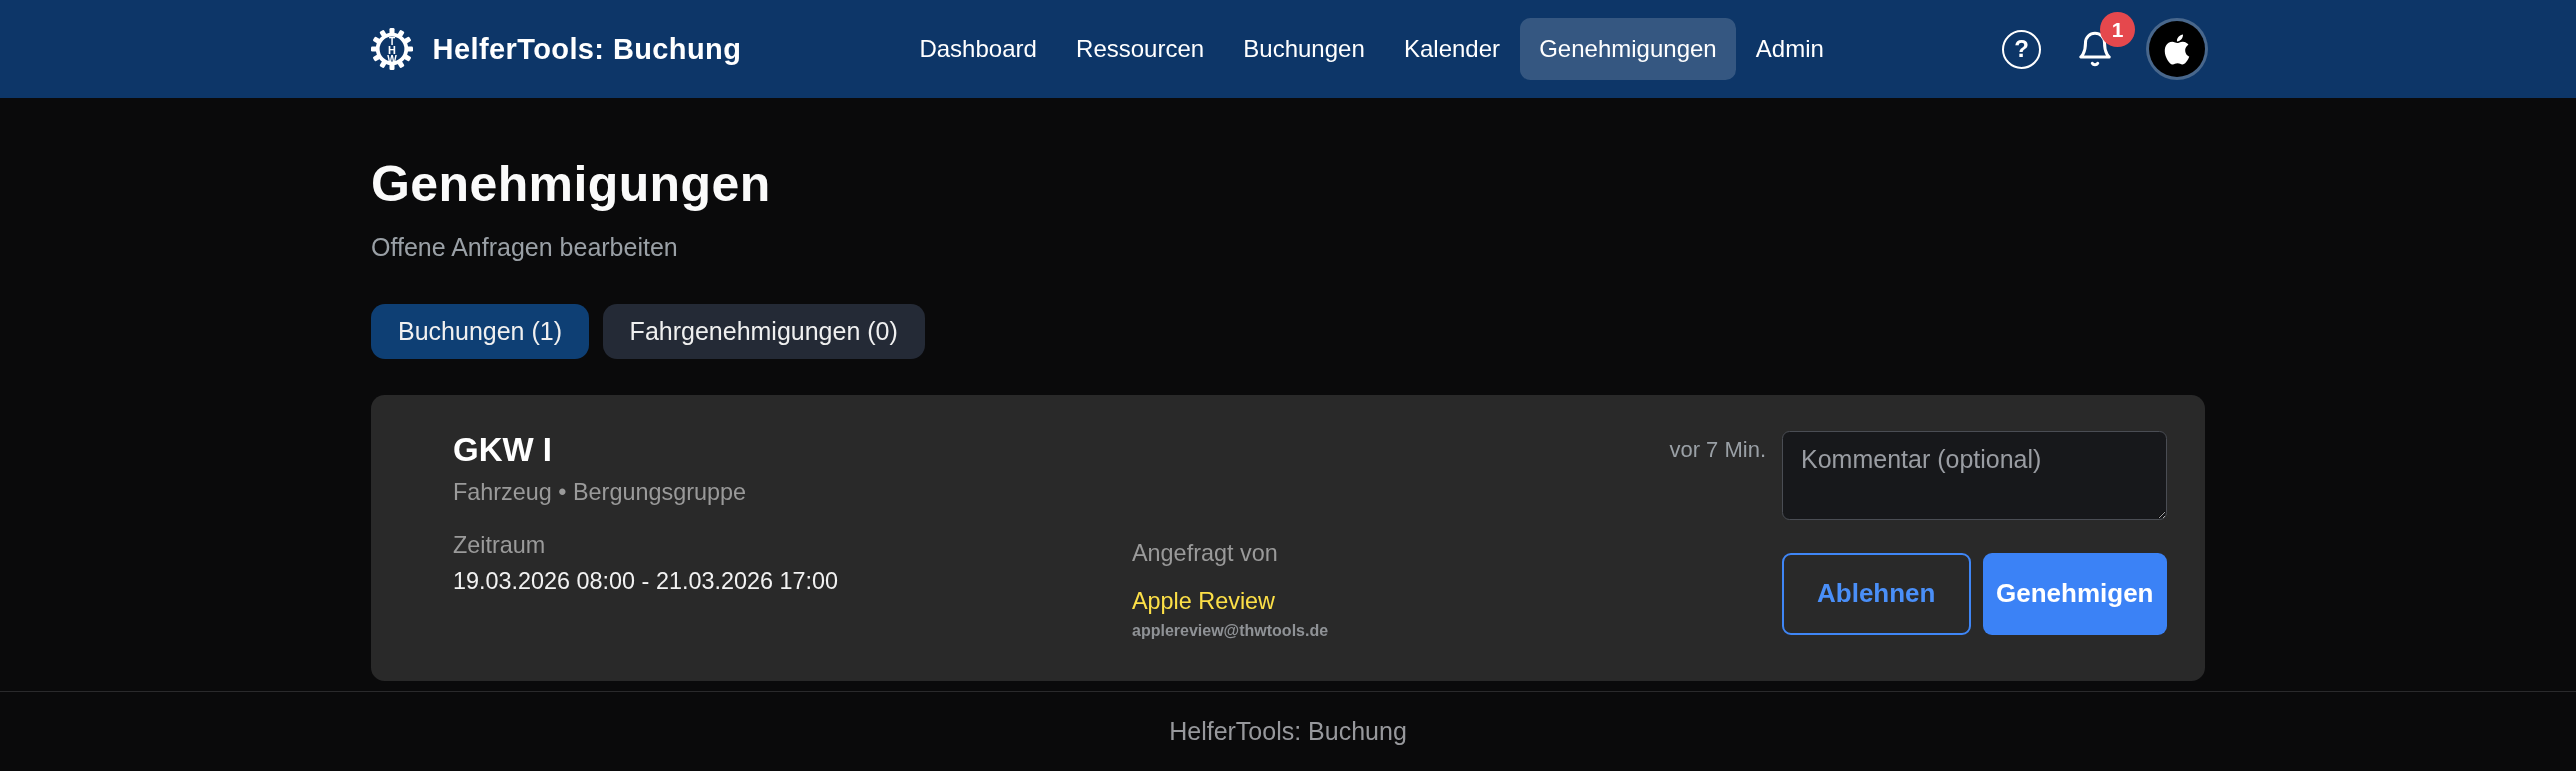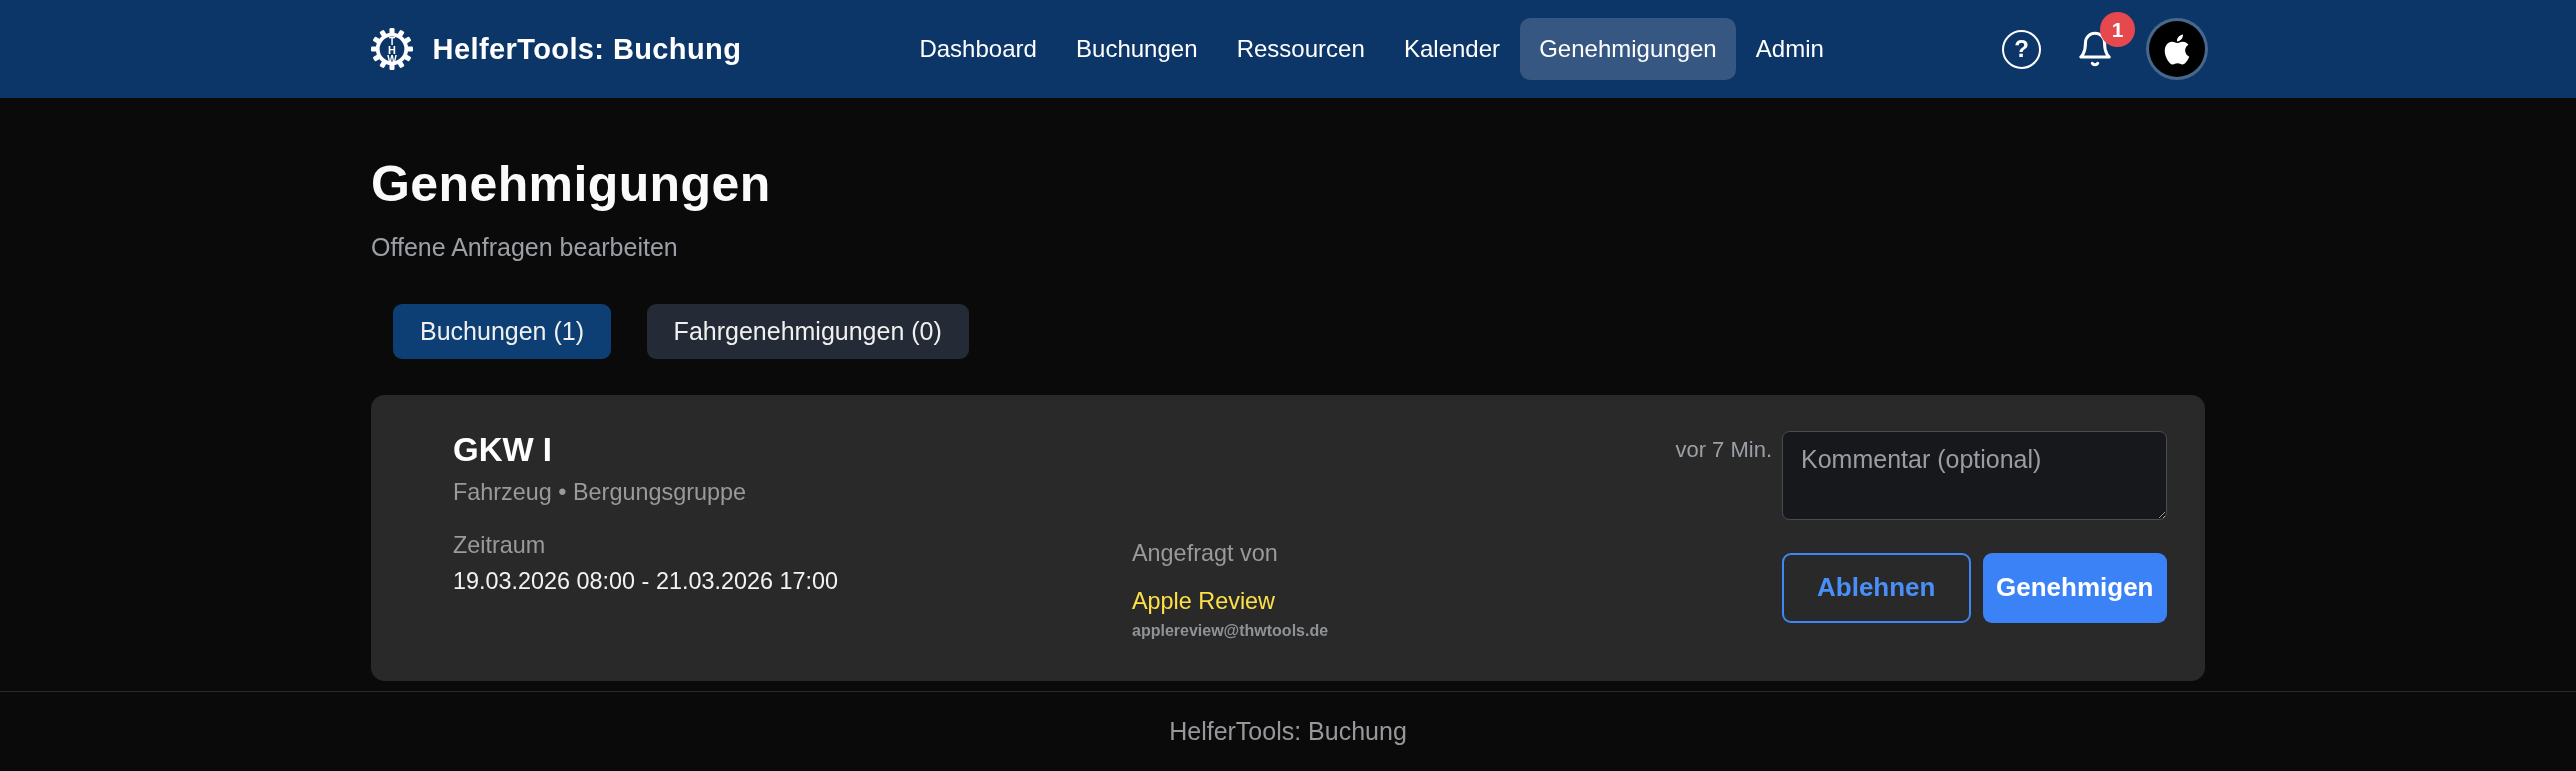--- a/index.html
+++ b/index.html
@@ -45,55 +45,55 @@
     box-shadow: 0 0 0 3px #48678c; cursor: pointer;
   }
 
   
   .main { height: 593px; padding-top: 57px; }
   .page-title { margin: 0 0 19.6px 0; font-size: 50px; font-weight: 700; color: #fafafa; letter-spacing: 0.4px; }
   .page-subtitle { font-size: 25px; color: #9aa0a6; }
 
   .tabs { display: flex; gap: 13.6px; margin-top: 42px; }
   .tab {
-    padding: 13px 27px; border-radius: 9px; font-size: 25px;
-    color: #f0f0f0; cursor: pointer; white-space: nowrap; margin-left: 22px;
+    padding: 13px 27px; border-radius: 14px; font-size: 25px;
+    color: #f0f0f0; cursor: pointer; white-space: nowrap;
   }
   .tab.active { background: #0e3f74; }
   .tab.inactive { background: #242a36; }
 
   
   .card {
     margin-top: 36px; background: #292929; border-radius: 13.6px;
     padding: 36px 38px 41px 41px;
     display: flex; align-items: flex-start;
   }
   .col-left { width: 679px; flex: none; margin-left: 41px; }
   .card-title { margin: 0 0 10.6px 0; font-size: 33px; font-weight: 700; color: #ffffff; }
   .card-meta { font-size: 23.4px; color: #9a9a9a; }
   .field { margin-top: 26px; }
   .field-label { font-size: 23.4px; color: #9a9a9a; margin-bottom: 9px; }
   .field-value { font-size: 23.4px; color: #f2f2f2; }
   .col-mid { flex: 1; padding-top: 109px; min-width: 0; }
   .requester-name { font-size: 23.4px; color: #fde047; margin-top: 21px; }
   .requester-email { font-size: 16px; color: #8f9296; margin-top: 7.5px; font-weight: bold; }
 
-  .col-right { display: flex; gap: 10px; flex: none; margin-left: auto; justify-content: flex-end; }
+  .col-right { display: flex; gap: 16px; flex: none; margin-left: auto; justify-content: flex-end; }
   .time-ago { font-size: 22px; color: #9aa0a6; padding-top: 6px; white-space: nowrap; }
   .comment-col { width: 385px; flex: none; display: flex; flex-direction: column; }
   .comment-box {
     width: 100%; height: 89px; resize: both;
     background: #17181b; border: 1.5px solid #4a4d54; border-radius: 7.5px;
     color: #5eead4; font-size: 25px; padding: 13.6px 18px;
     font-family: "Liberation Sans", sans-serif; outline: none;
   }
   .comment-box::placeholder { color: #9a9da3; }
   .actions { display: flex; gap: 12px; margin-top: 33px; }
   .btn {
-    flex: 1; height: 70px; border-radius: 9px;
+    flex: 1; height: 82px; border-radius: 9px;
     font-size: 26px; font-weight: 700; font-family: "Liberation Sans", sans-serif;
     display: flex; align-items: center; justify-content: center; cursor: pointer;
   }
   .btn-reject { background: transparent; border: 2.3px solid #3f86f6; color: #4a8ff8; }
   .btn-approve { background: #3b82f6; border: none; color: #ffffff; }
 
   
   .footer {
     height: 80px; border-top: 1.5px solid #2a2a2c;
     display: flex; align-items: center; justify-content: center;
@@ -126,22 +126,22 @@
           <text x="50" y="41" text-anchor="middle" font-size="24" font-weight="bold" font-family="Liberation Sans, sans-serif">T</text>
           <text x="50" y="63" text-anchor="middle" font-size="26" font-weight="bold" font-family="Liberation Sans, sans-serif">H</text>
           <text x="50" y="83" text-anchor="middle" font-size="24" font-weight="bold" font-family="Liberation Sans, sans-serif">W</text>
         </g>
       </svg>
       <span class="brand-title">HelferTools: Buchung</span>
     </div>
 
     <nav class="nav-links">
       <span class="nav-link">Dashboard</span>
+      <span class="nav-link">Ressourcen</span>
       <span class="nav-link">Buchungen</span>
-      <span class="nav-link">Ressourcen</span>
       <span class="nav-link">Kalender</span>
       <span class="nav-link active">Genehmigungen</span>
       <span class="nav-link">Admin</span>
     </nav>
 
     <div class="nav-icons">
       <div class="help-btn">
         <span>?</span>
       </div>
       <div class="bell-wrap">

